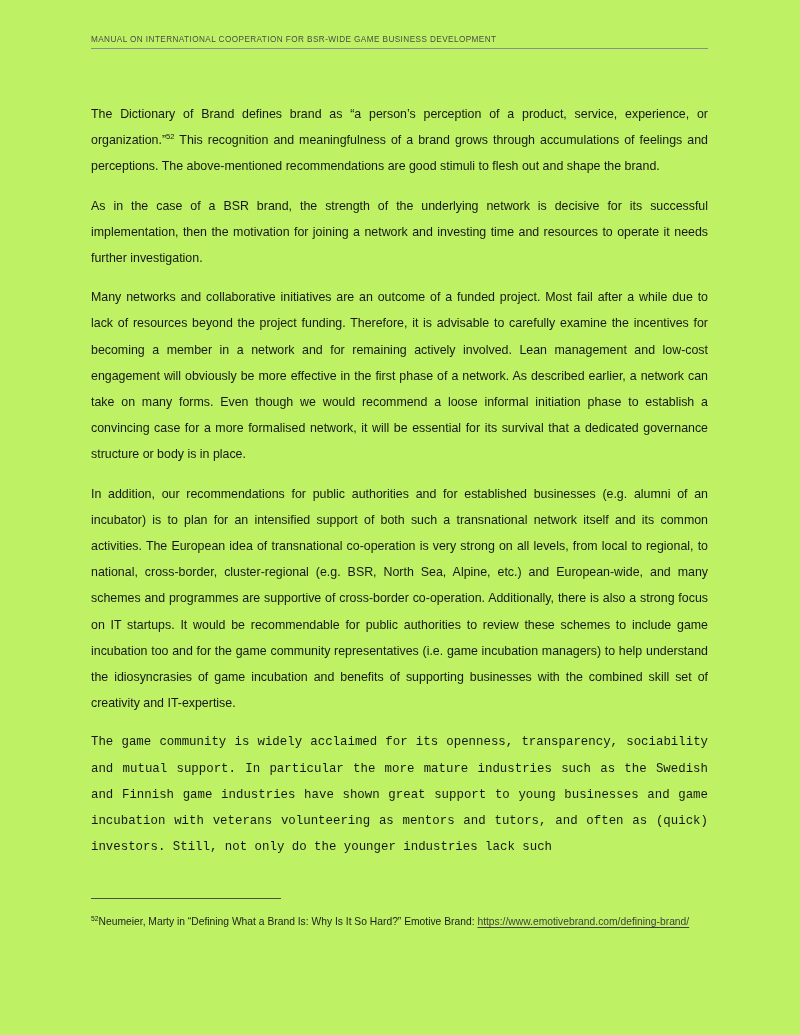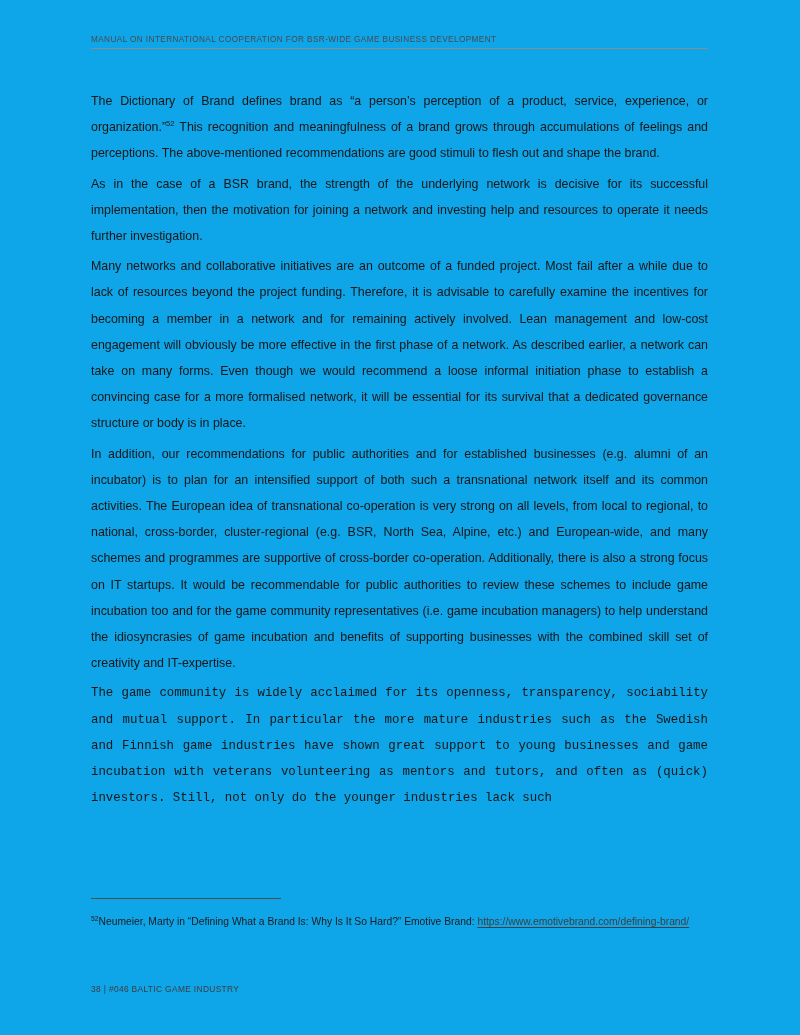--- a/index.html
+++ b/index.html
@@ -9,21 +9,21 @@
     background: #ffffff;
   }
   body {
     font-family: "Liberation Sans", sans-serif;
     color: #1a1a1a;
   }
   .page {
     position: relative;
     width: 800px;
     height: 1035px;
-    background: #0ea5e9;
+    background: #bef264;
     overflow: hidden;
     box-sizing: border-box;
   }
 
   
   .page-header {
     position: absolute;
     left: 91px;
     top: 34px;
     width: 617px;
@@ -50,21 +50,21 @@
     left: 91px;
     top: 88px;
     width: 617px;
   }
   .para {
     font-size: 12.4px;
     line-height: 26.2px;
     text-align: justify;
     text-justify: inter-word;
     color: #171717;
-    margin: 0 0 4.0px 0;
+    margin: 13px 0 4.0px 0;
     hyphens: none;
   }
   .para:last-child { margin-bottom: 0; font-family: Liberation Mono, monospace; }
   .para sup {
     font-size: 7.6px;
     vertical-align: super;
     line-height: 0;
   }
 
   
@@ -120,30 +120,27 @@
 
 <div class="page">
 
   <div class="page-header">
     <div class="page-header-text">MANUAL ON INTERNATIONAL COOPERATION FOR BSR-WIDE GAME BUSINESS DEVELOPMENT</div>
     <div class="page-header-rule"></div>
   </div>
 
   <div class="content" id="body-content">
       <p class="para">The Dictionary of Brand defines brand as “a person’s perception of a product, service, experience, or organization.”<sup>52</sup> This recognition and meaningfulness of a brand grows through accumulations of feelings and perceptions. The above-mentioned recommendations are good stimuli to flesh out and shape the brand.</p>
-      <p class="para">As in the case of a BSR brand, the strength of the underlying network is decisive for its successful implementation, then the motivation for joining a network and investing help and resources to operate it needs further investigation.</p>
+      <p class="para">As in the case of a BSR brand, the strength of the underlying network is decisive for its successful implementation, then the motivation for joining a network and investing time and resources to operate it needs further investigation.</p>
       <p class="para">Many networks and collaborative initiatives are an outcome of a funded project. Most fail after a while due to lack of resources beyond the project funding. Therefore, it is advisable to carefully examine the incentives for becoming a member in a network and for remaining actively involved. Lean management and low-cost engagement will obviously be more effective in the first phase of a network. As described earlier, a network can take on many forms. Even though we would recommend a loose informal initiation phase to establish a convincing case for a more formalised network, it will be essential for its survival that a dedicated governance structure or body is in place.</p>
       <p class="para">In addition, our recommendations for public authorities and for established businesses (e.g. alumni of an incubator) is to plan for an intensified support of both such a transnational network itself and its common activities. The European idea of transnational co-operation is very strong on all levels, from local to regional, to national, cross-border, cluster-regional (e.g. BSR, North Sea, Alpine, etc.) and European-wide, and many schemes and programmes are supportive of cross-border co-operation. Additionally, there is also a strong focus on IT startups. It would be recommendable for public authorities to review these schemes to include game incubation too and for the game community representatives (i.e. game incubation managers) to help understand the idiosyncrasies of game incubation and benefits of supporting businesses with the combined skill set of creativity and IT-expertise.</p>
       <p class="para">The game community is widely acclaimed for its openness, transparency, sociability and mutual support. In particular the more mature industries such as the Swedish and Finnish game industries have shown great support to young businesses and game incubation with veterans volunteering as mentors and tutors, and often as (quick) investors. Still, not only do the younger industries lack such</p>
     </div>
 
   <div class="footnote-area">
     <div class="footnote-rule"></div>
     <p class="footnote">
       <span class="fn-marker">52</span><span>Neumeier, Marty in “Defining What a Brand Is: Why Is It So Hard?” Emotive Brand: </span><a class="fn-link" href="#">https://www.emotivebrand.com/defining-brand/</a>
     </p>
   </div>
 
-  <div class="page-footer">
-    <div class="page-footer-text">38 | #046 BALTIC GAME INDUSTRY</div>
-  </div>
 
 </div>
 
 </body></html>

